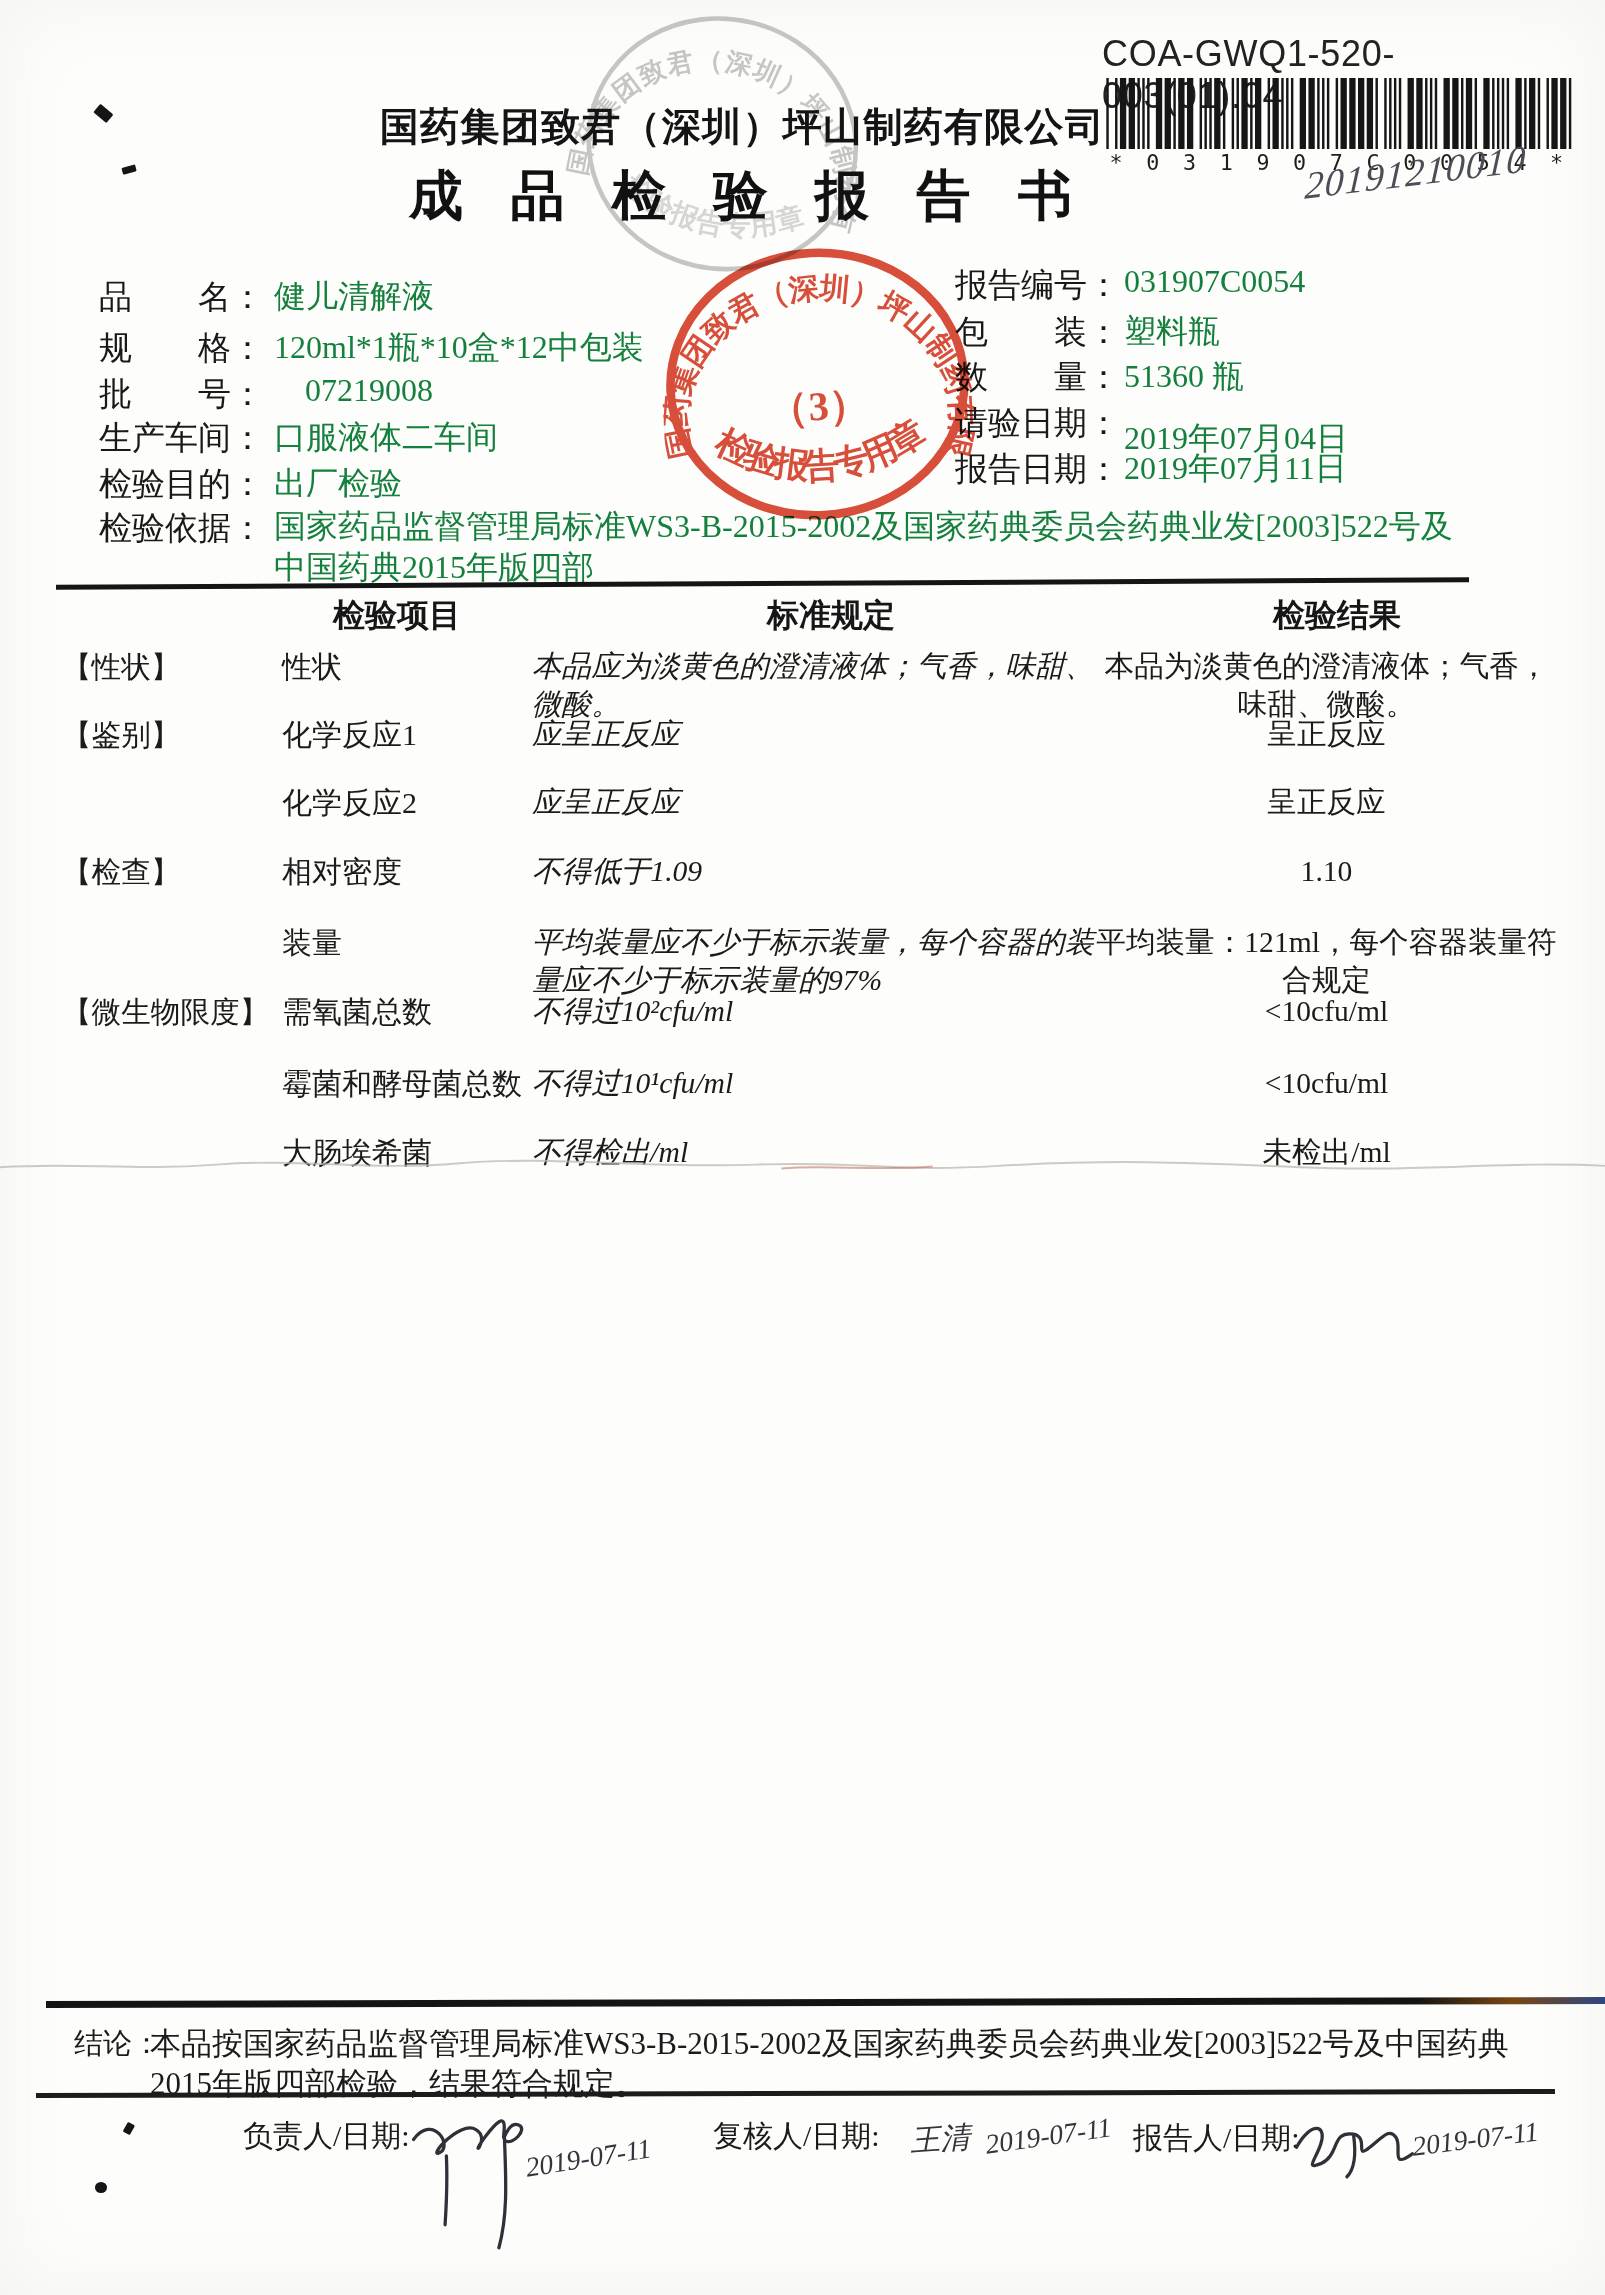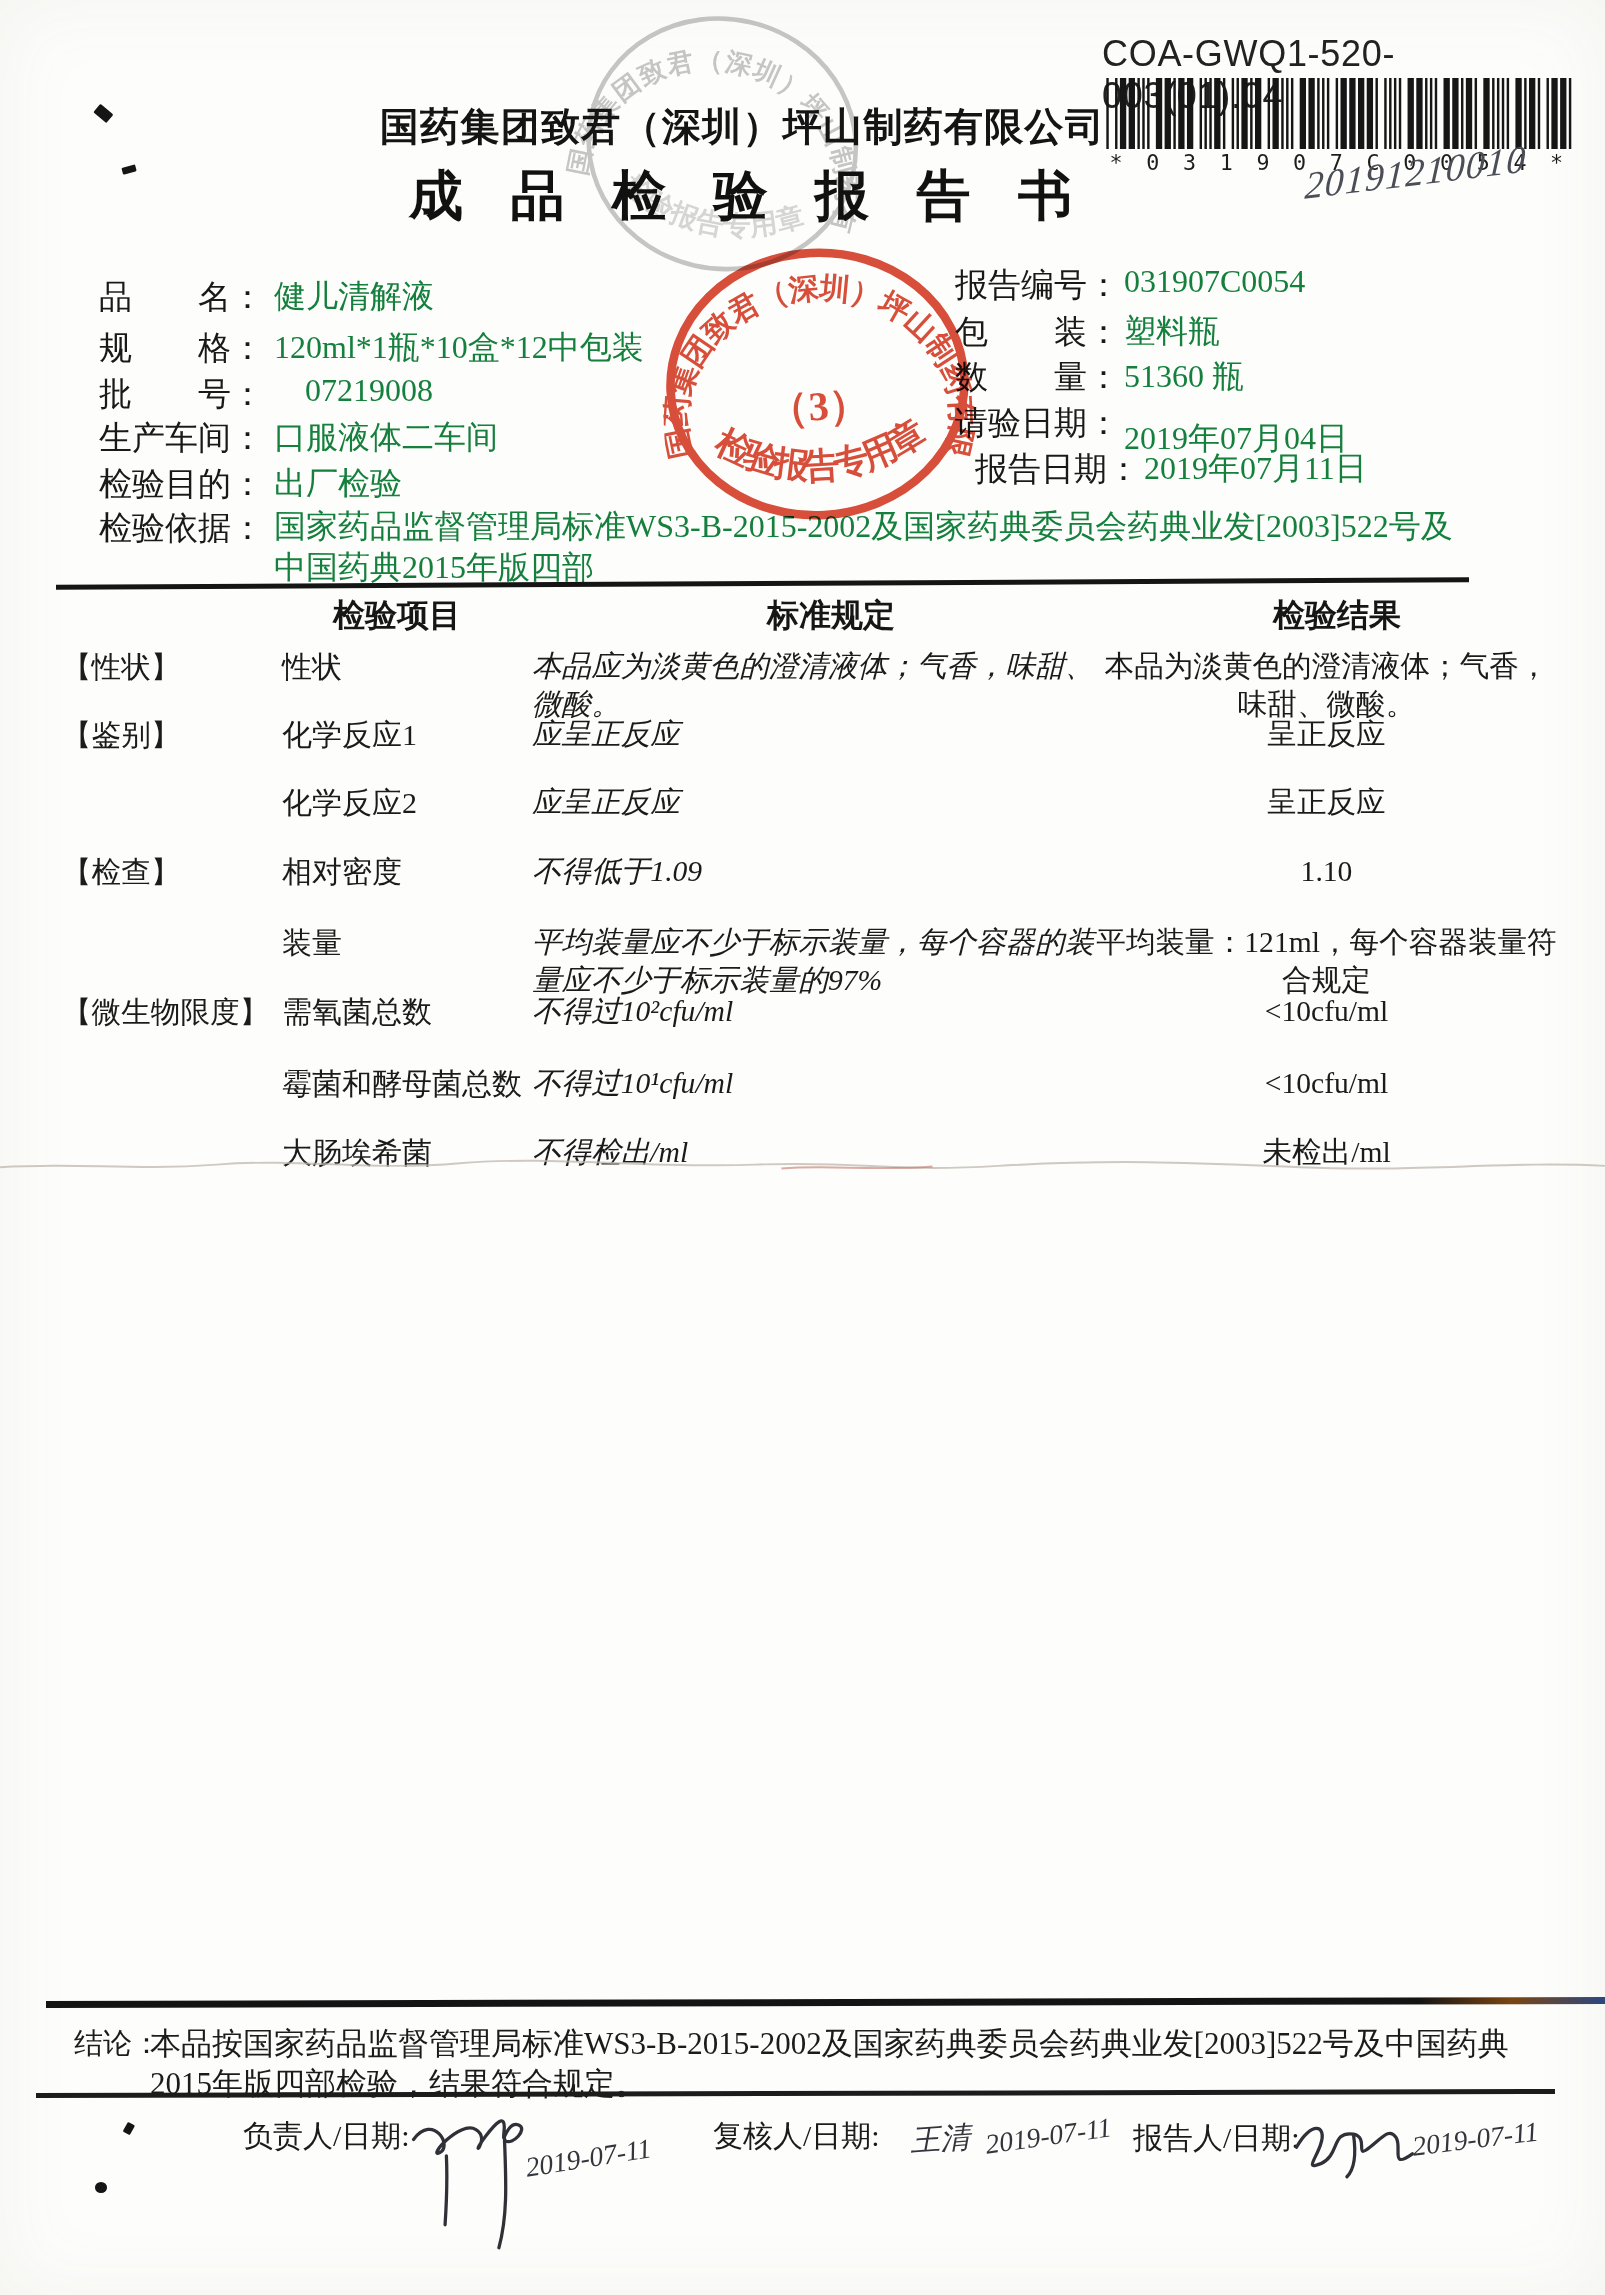--- a/index.html
+++ b/index.html
@@ -146,21 +146,21 @@
       <div class="frow" style="left: 99px; top: 275px;"><span class="flabel">品　　名：</span><span class="fvalue" style="left: 175px; top: 0px;">健儿清解液</span></div>
       <div class="frow" style="left: 99px; top: 326px;"><span class="flabel">规　　格：</span><span class="fvalue" style="left: 175px; top: 0px;">120ml*1瓶*10盒*12中包装</span></div>
       <div class="frow" style="left: 99px; top: 372px;"><span class="flabel">批　　号：</span><span class="fvalue" style="left: 175px; top: 0px; margin-left: 31px;">07219008</span></div>
       <div class="frow" style="left: 99px; top: 416px;"><span class="flabel">生产车间：</span><span class="fvalue" style="left: 175px; top: 0px;">口服液体二车间</span></div>
       <div class="frow" style="left: 99px; top: 462px;"><span class="flabel">检验目的：</span><span class="fvalue" style="left: 175px; top: 0px;">出厂检验</span></div>
       <div class="frow" style="left: 99px; top: 506px;"><span class="flabel">检验依据：</span><span class="fvalue wrap" style="left: 175px; top: 0px; width: 1205px;">国家药品监督管理局标准WS3-B-2015-2002及国家药典委员会药典业发[2003]522号及中国药典2015年版四部</span></div>
       <div class="frow" style="left: 955px; top: 263px;"><span class="flabel">报告编号：</span><span class="fvalue" style="left: 169px; top: 0px;">031907C0054</span></div>
       <div class="frow" style="left: 955px; top: 310px;"><span class="flabel">包　　装：</span><span class="fvalue" style="left: 169px; top: 0px;">塑料瓶</span></div>
       <div class="frow" style="left: 955px; top: 355px;"><span class="flabel">数　　量：</span><span class="fvalue" style="left: 169px; top: 0px;">51360 瓶</span></div>
       <div class="frow" style="left: 955px; top: 401px;"><span class="flabel">请验日期：</span><span class="fvalue" style="left: 169px; top: 16px; text-align: right;">2019年07月04日</span></div>
-      <div class="frow" style="left: 975px; top: 447px;"><span class="flabel">报告日期：</span><span class="fvalue" style="left: 169px; top: 0px;">2019年07月11日</span></div>
+      <div class="frow" style="left: 955px; top: 447px;"><span class="flabel">报告日期：</span><span class="fvalue" style="left: 169px; top: 0px;">2019年07月11日</span></div>
     </div>
 
   <div class="tline" style="left:56px;top:581px;width:1413px;height:5.3px;transform:rotate(-0.3deg);"></div>
   <div class="th" style="left:397px;top:594px;">检验项目</div>
   <div class="th" style="left:831px;top:594px;">标准规定</div>
   <div class="th" style="left:1337px;top:594px;">检验结果</div>
   <div id="table-layer">
       <div class="trow" style="top: 647px;">
         <div class="tcat">【性状】</div>
         <div class="titem">性状</div>

